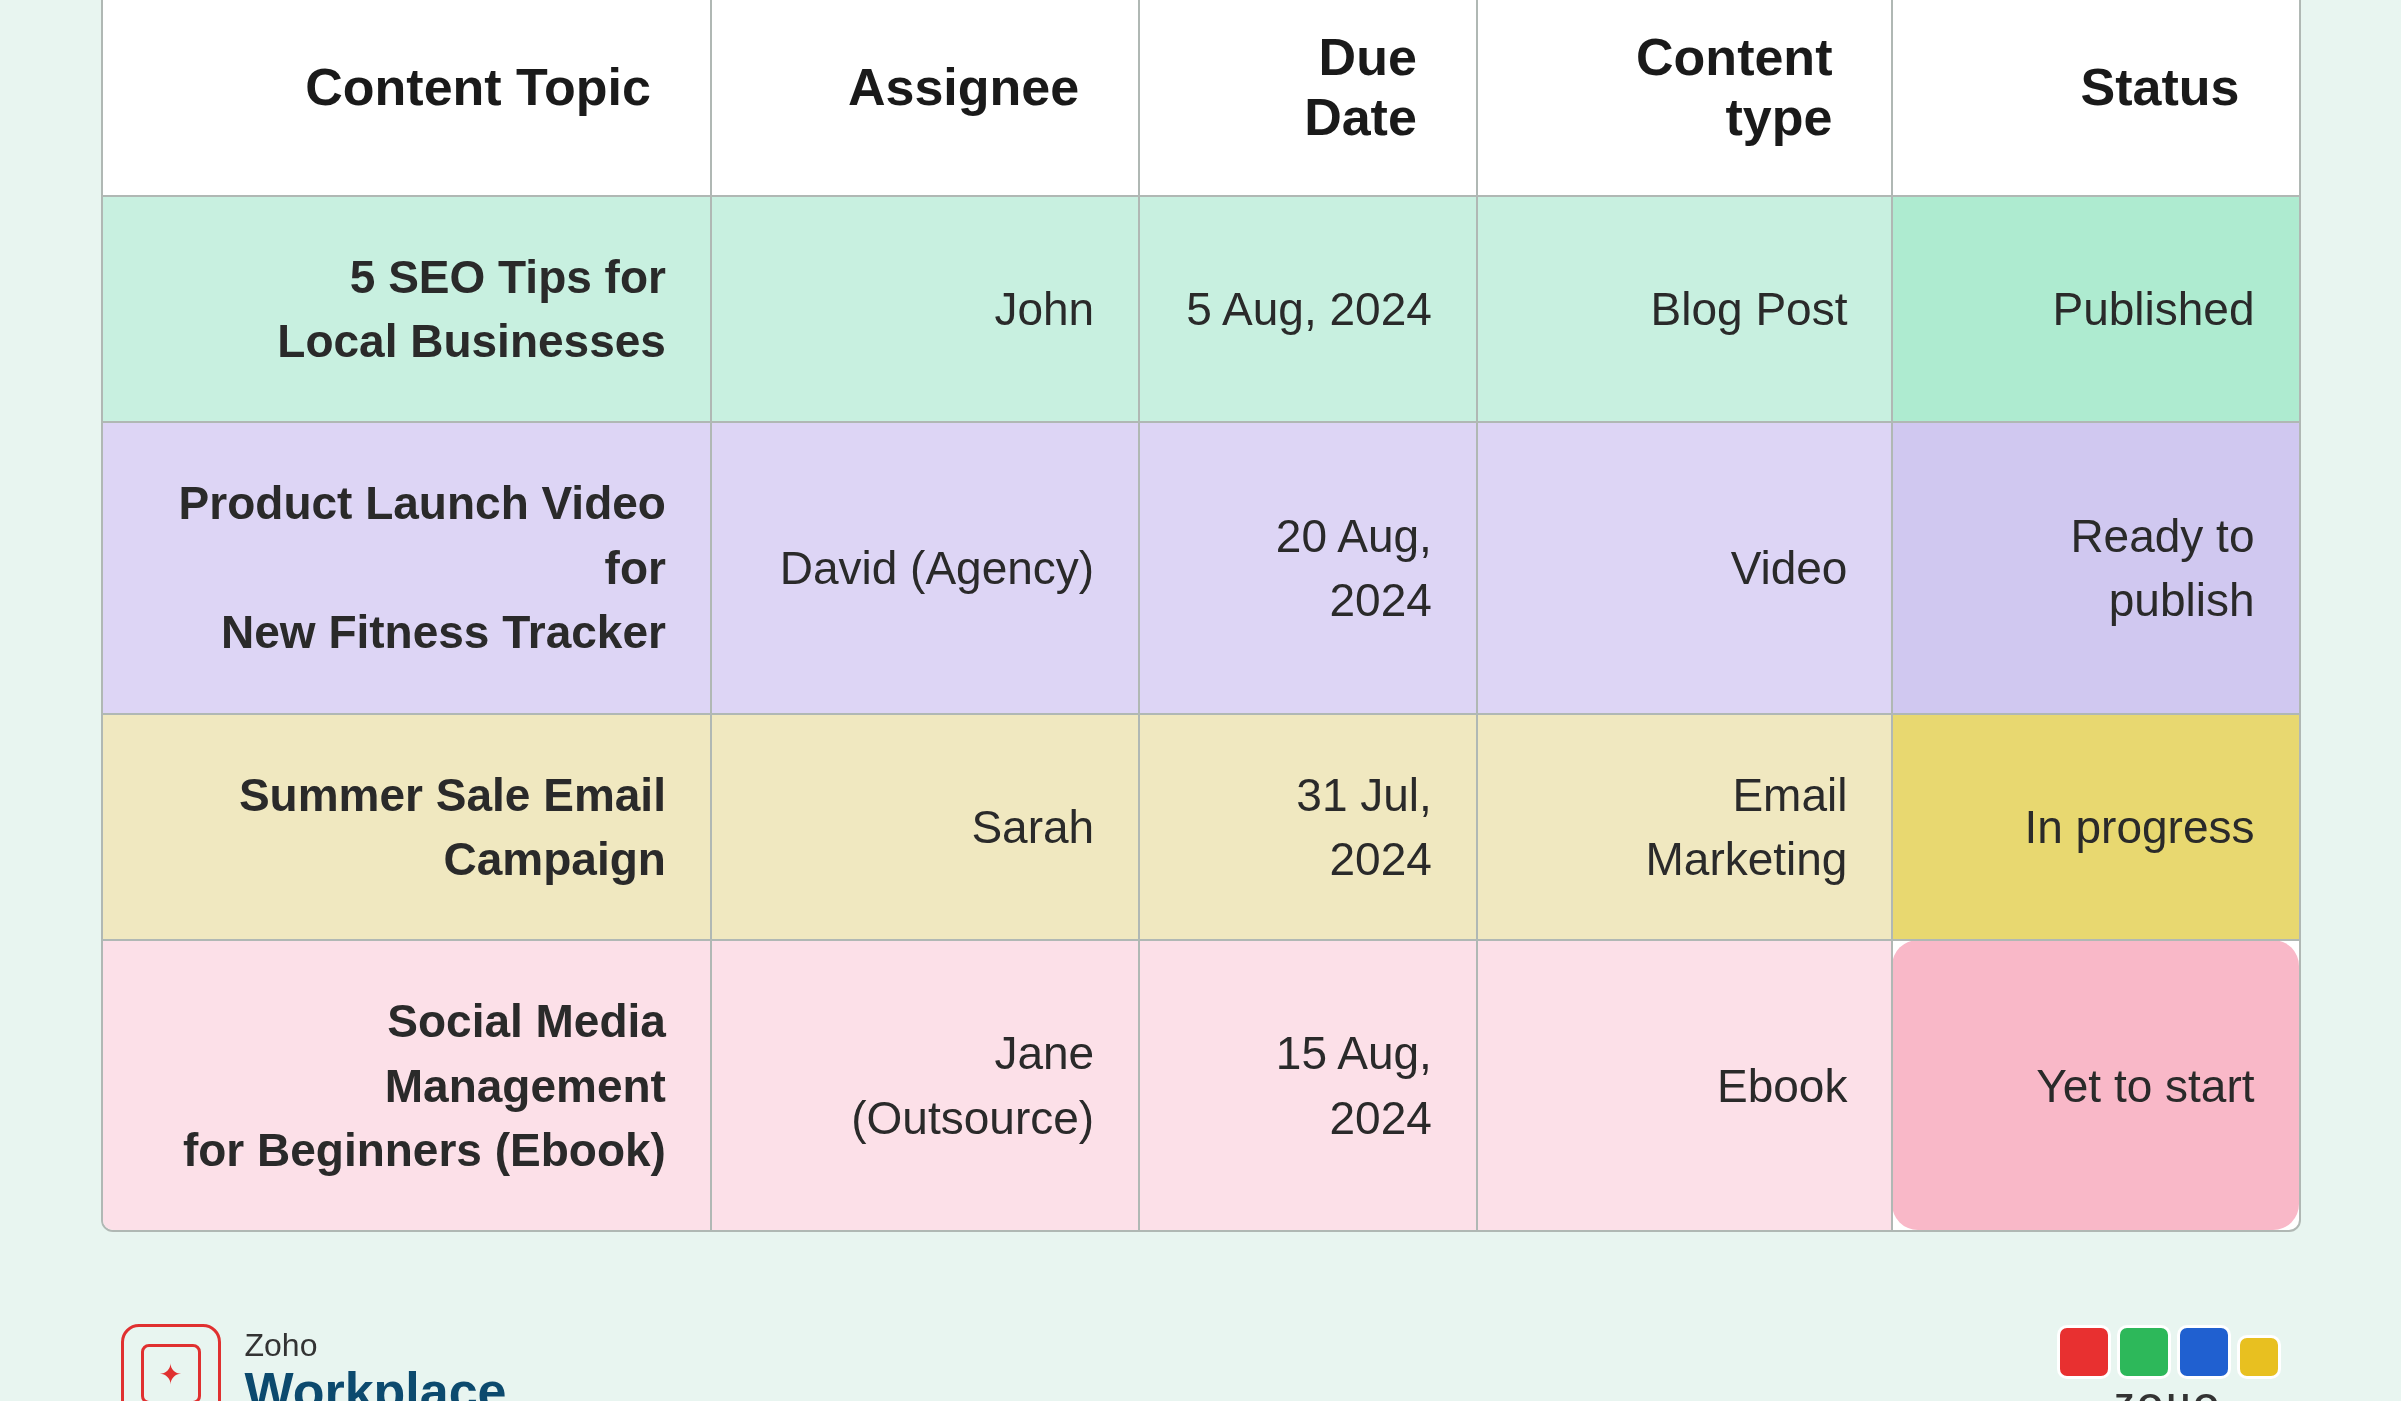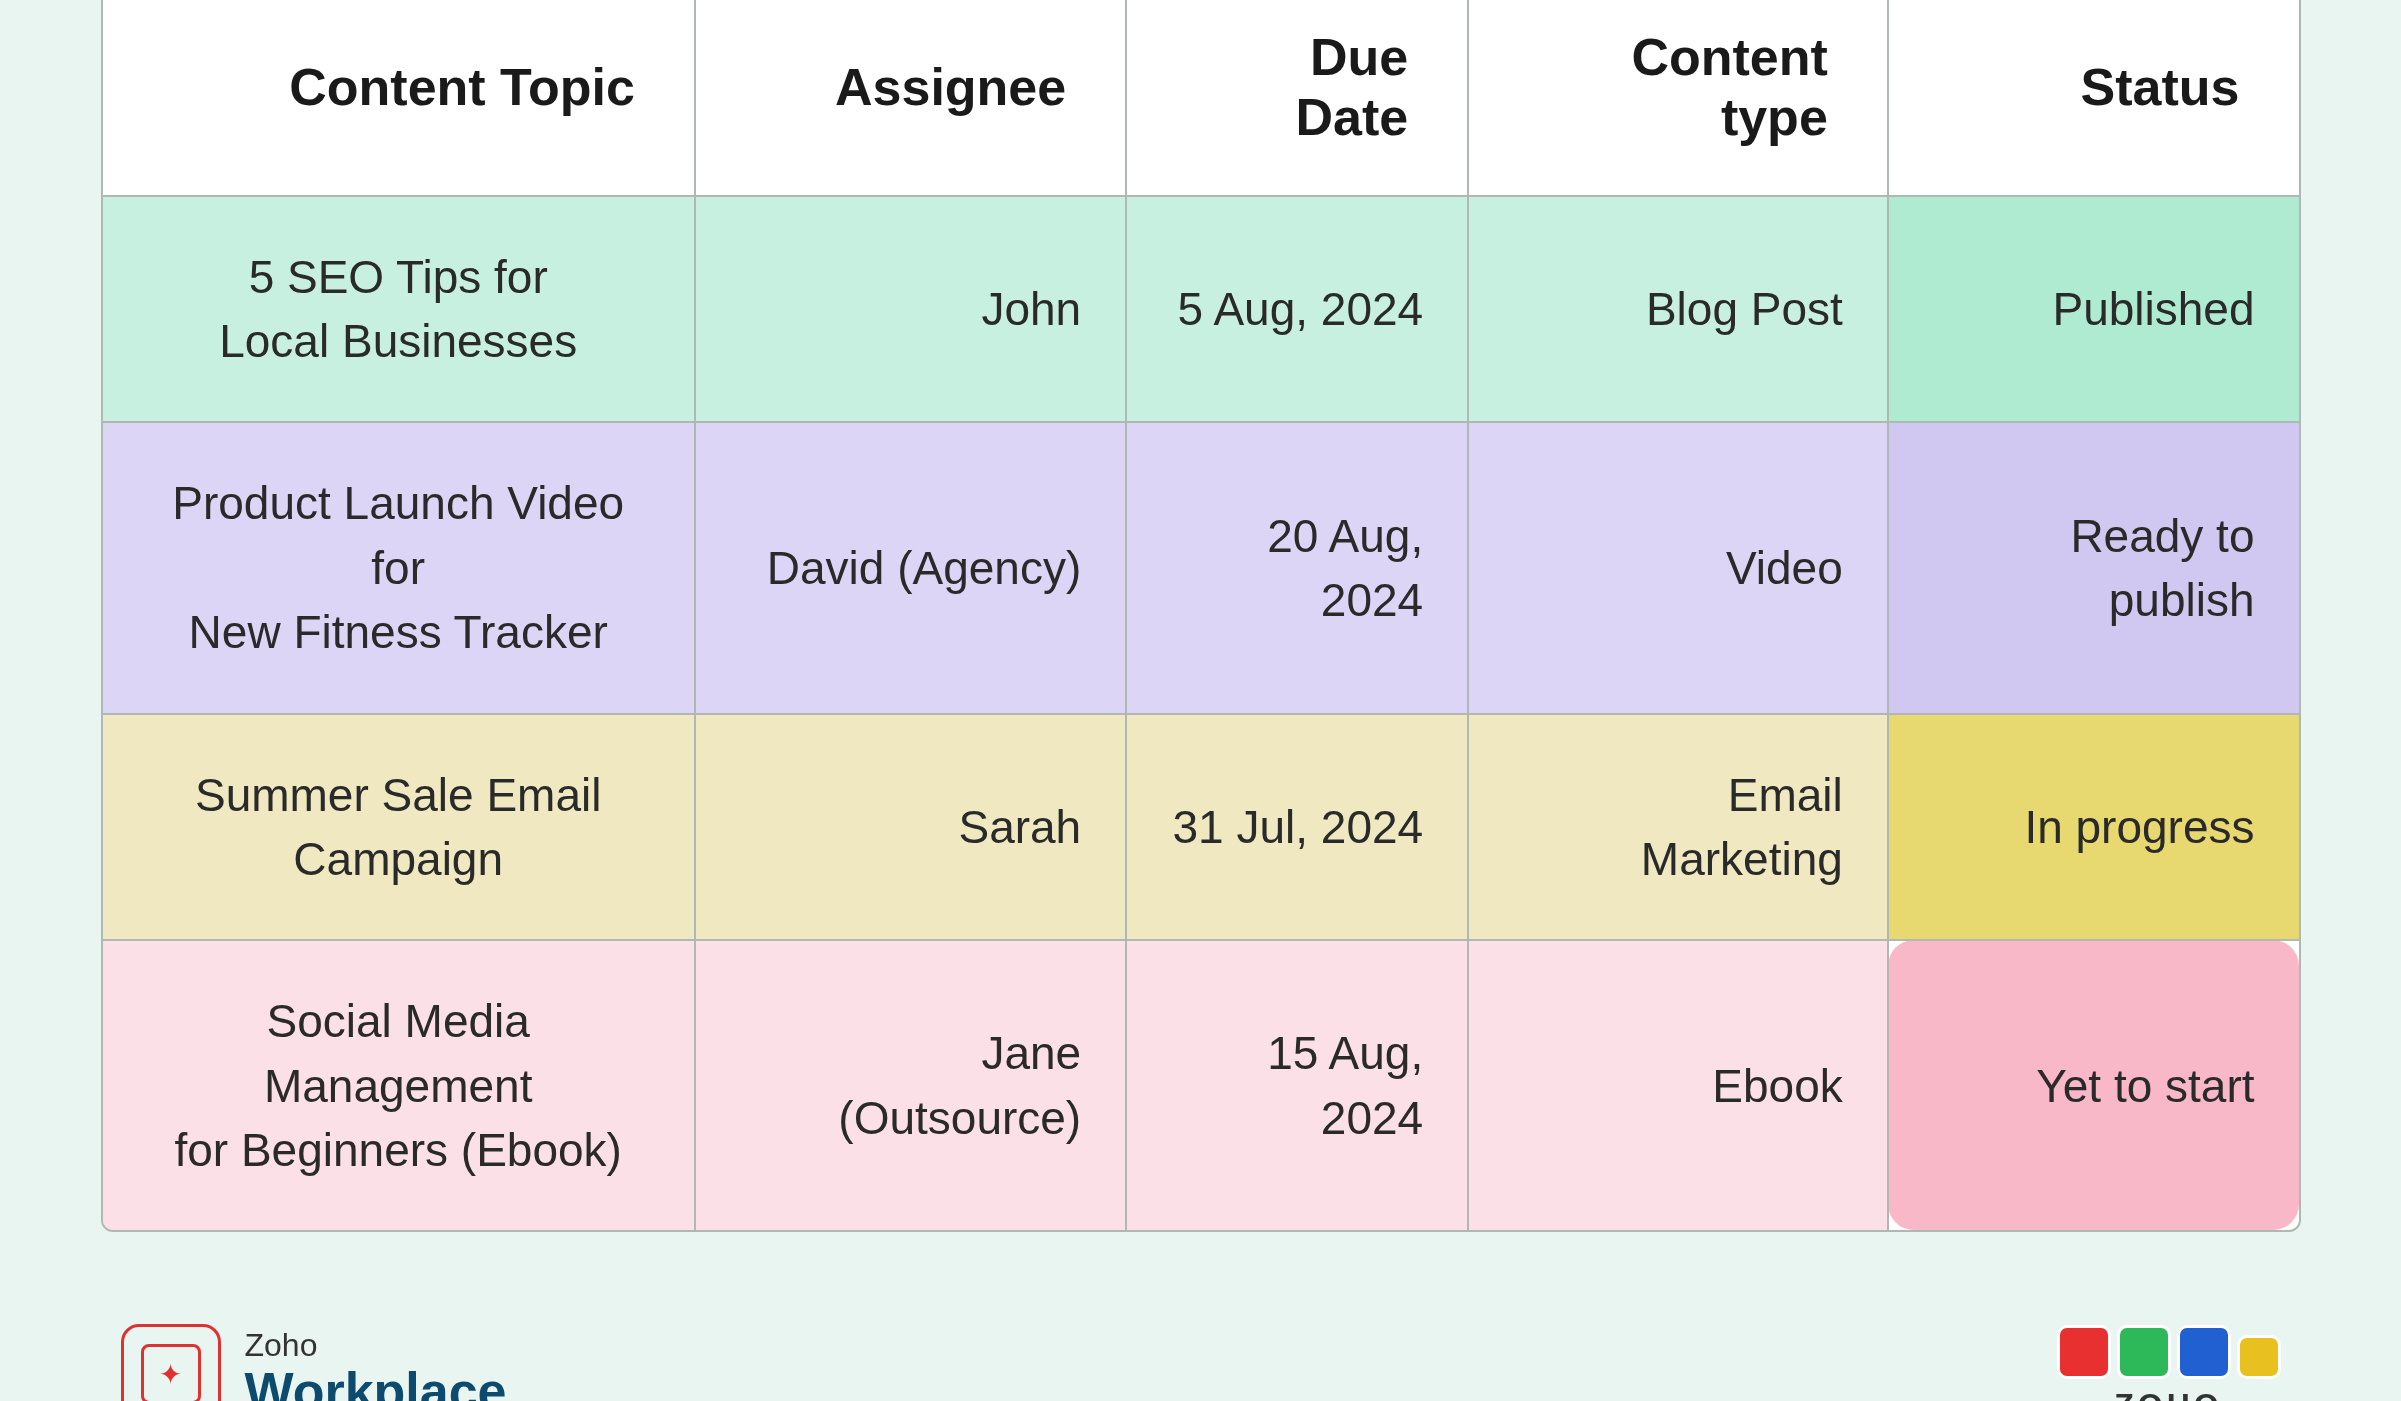--- a/index.html
+++ b/index.html
@@ -68,21 +68,22 @@
 
     tbody tr:last-child td {
       border-bottom: none;
     }
 
     tbody td:last-child {
       border-right: none;
     }
 
     tbody td:first-child {
-      text-align: center;
+      text-align: right;
+      font-weight: bold;
     }
 
     
     .row-green td { background-color: #c8f0e0; }
     .row-green td:last-child { background-color: #aeebd0; }
 
     .row-purple td { background-color: #ddd5f5; }
     .row-purple td:last-child { background-color: #d0c8f0; margin-top: 24px; }
 
     .row-yellow td { background-color: #f0e8c0; }

